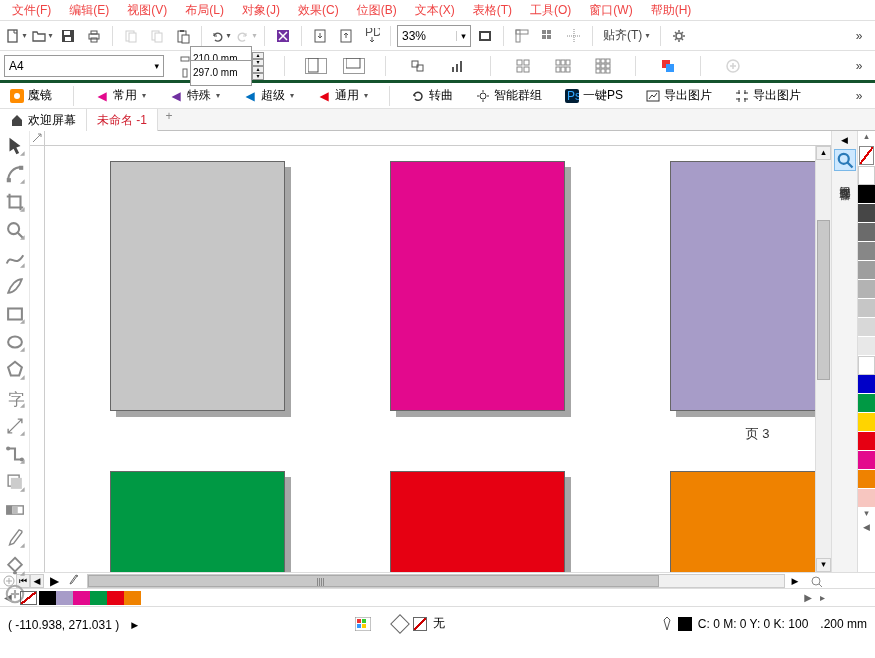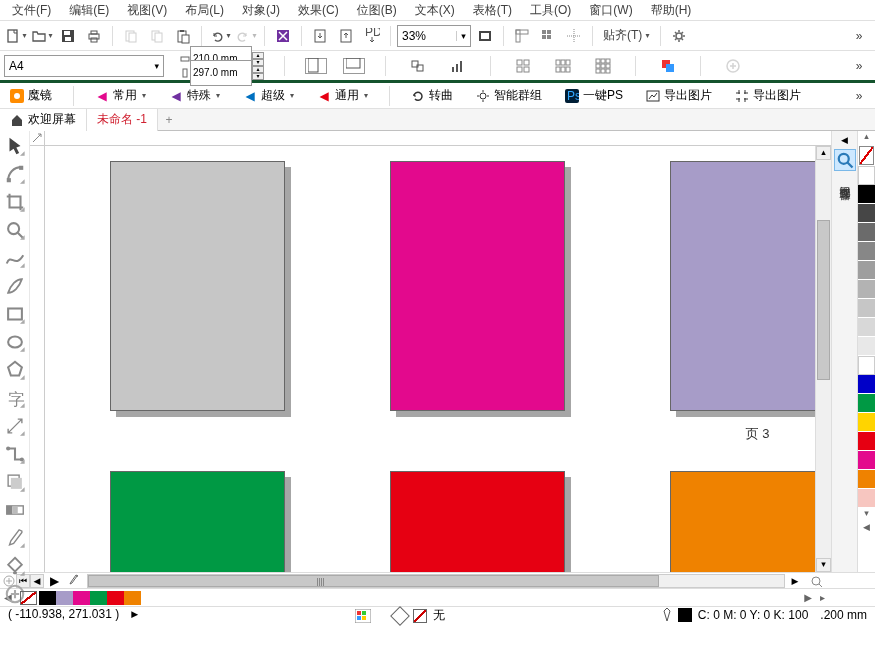--- a/index.html
+++ b/index.html
@@ -1,38 +1,38 @@
 <!DOCTYPE html>
 <html><head>
 <meta charset="utf-8">
 <style>
 *{box-sizing:border-box;margin:0;padding:0;font-family:"Microsoft YaHei",Arial,sans-serif;font-size:12px;user-select:none}
 html,body{width:875px;height:658px;background:#fff;overflow:hidden}
 .menubar{display:flex;height:20px;align-items:center;padding:0 4px;gap:2px;background:#fff}
-.menu-item{padding:2px 8px;color:#404040;cursor:default}
+.menu-item{padding:2px 8px;color:#ef4444;cursor:default}
 .toolbar{display:flex;align-items:center;height:30px;border-top:1px solid #e0e0e0;padding:0 4px;gap:2px}
 .tb-btn{width:24px;height:24px;display:flex;align-items:center;justify-content:center;color:#444;cursor:default;position:relative}
 .tb-btn svg{width:16px;height:16px}
 .sep{width:1px;height:20px;background:#ddd;margin:0 4px}
 .drop-arrow{font-size:8px;margin-left:1px;color:#555}
 .zoom-box{display:flex;align-items:center;border:1px solid #999;height:22px;background:#fff}
 .zoom-box input{border:none;outline:none;width:58px;padding:0 4px;font-size:12px}
 .zoom-box .dd{width:14px;text-align:center;border-left:1px solid #ccc;font-size:9px}
 .propbar{display:flex;align-items:center;height:30px;border-top:1px solid #e0e0e0;padding:0 4px;gap:16px}
 .paper-sel{display:flex;align-items:center;border:1px solid #999;height:22px;width:160px;background:#fff;justify-content:space-between;padding:0 4px}
 .dim-block{display:flex;flex-direction:column;gap:0}
 .dim-row{display:flex;align-items:center;height:14px}
 .dim-row svg{width:10px;height:10px}
 .dim-row input{border:1px solid #999;width:62px;height:26px;font-size:10px;padding:0 2px}
 .spin{display:flex;flex-direction:column;width:12px}
 .spin span{height:7px;border:1px solid #999;font-size:6px;line-height:5px;text-align:center;background:#f0f0f0}
 .pluginbar{display:flex;align-items:center;height:28px;border-top:3px solid #14532d;padding:0 4px;gap:11px}
 .plg{display:flex;align-items:center;gap:4px;padding:2px 6px;cursor:default}
 .plg .ic{width:14px;height:14px;display:flex;align-items:center;justify-content:center}
-.tabbar{display:flex;align-items:center;height:22px;border-top:1px solid #e0e0e0;background:#f5f5f5}
+.tabbar{display:flex;height:22px;border-top:1px solid #e0e0e0;background:#f5f5f5}
 .tab{display:flex;align-items:center;height:22px;padding:0 10px;gap:4px;border-right:1px solid #ddd;background:#fff;cursor:default}
 .tab.active{color:#d02030}
 .tab-add{width:22px;text-align:center;color:#888}
 .workspace{display:flex;height:442px;border-top:1px solid #c0c0c0}
 .left-tools{width:30px;display:flex;flex-direction:column;align-items:center;padding:4px 0;gap:6px;border-right:1px solid #e8e8e8}
 .lt{width:22px;height:22px;display:flex;align-items:center;justify-content:center;color:#888;position:relative}
 .lt.active{color:#444}
 .lt .fly{position:absolute;bottom:1px;right:1px;font-size:6px;color:#aaa}
 .canvas-wrap{flex:1;display:flex;flex-direction:column;position:relative;overflow:hidden}
 .ruler-h{height:15px;border-bottom:1px solid #ccc;background:#fff;position:relative;margin-left:15px}
@@ -62,21 +62,21 @@
 .hscroll{flex:1;height:14px;background:#f0f0f0;border:1px solid #ccc;position:relative;margin:0 2px}
 .hscroll .th{position:absolute;left:0;width:82%;height:100%;background:#c8c8c8;border:1px solid #aaa}
 .hscroll .grip{position:absolute;left:40%;top:2px;width:20px;height:8px;display:flex;gap:1px}
 .hscroll .grip i{width:1px;background:#888}
 .colorbar{display:flex;height:18px;align-items:center;border-top:1px solid #ddd}
 .colorbar .seg{display:flex;align-items:center;gap:2px;padding:0 4px}
 .colorbar .arrow{font-size:10px;color:#666;padding:0 4px}
 .colorbar .sw{width:17px;height:14px}
 .colorbar .none{border:1px solid #666;position:relative}
 .colorbar .none:after{content:"";position:absolute;inset:0;background:linear-gradient(to top left,transparent 44%,#c00 44%,#c00 56%,transparent 56%)}
-.statusbar{display:flex;height:26px;align-items:flex-start;border-top:1px solid #ddd;padding:0 8px;justify-content:space-between}
+.statusbar{display:flex;height:26px;align-items:flex-end;border-top:1px solid #ddd;padding:0 8px;justify-content:space-between}
 .statusbar .grp{display:flex;align-items:center;gap:6px}
 .fill-sw{width:14px;height:14px}
 .no-fill{border:1px solid #666;position:relative}
 .no-fill:after{content:"";position:absolute;inset:0;background:linear-gradient(to top left,transparent 43%,#c00 43%,#c00 57%,transparent 57%)}
 .page-sz-box{border:1px solid #999;width:22px;height:16px;display:flex;align-items:center;justify-content:center}
 </style>
 </head>
 <body>
 
 <div class="menubar">

